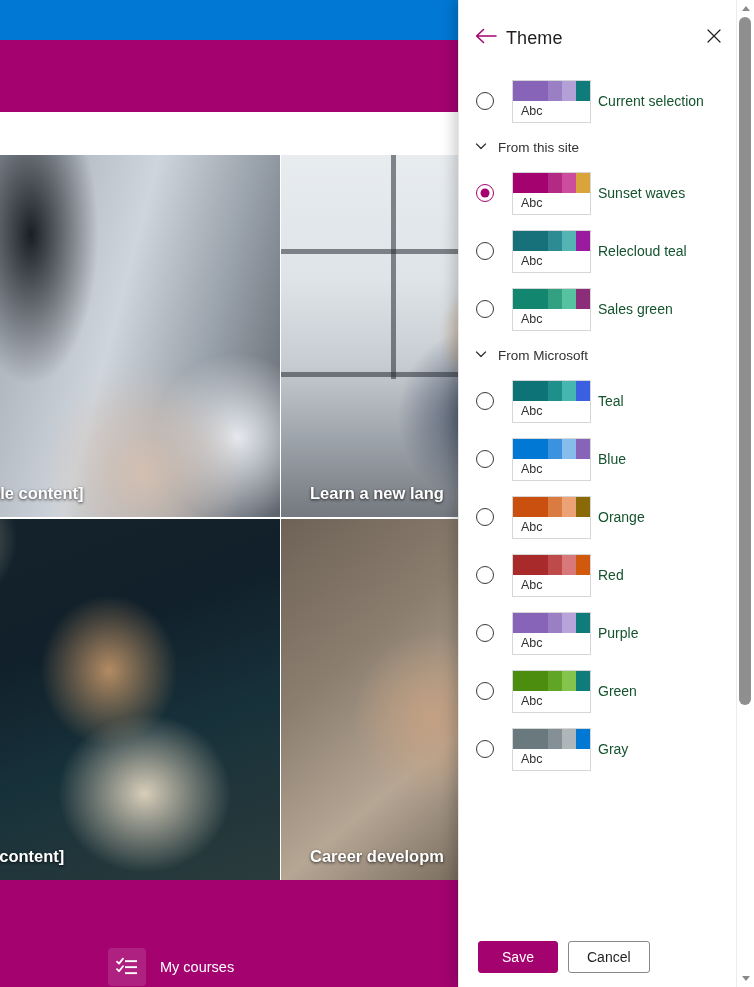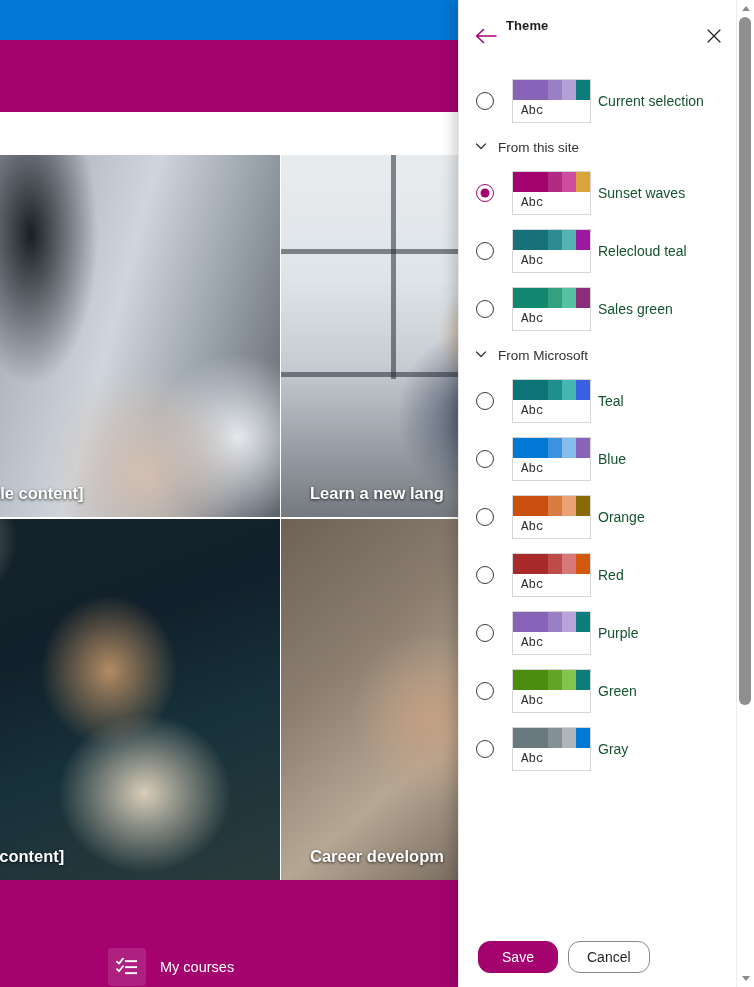--- a/index.html
+++ b/index.html
@@ -75,21 +75,21 @@
     background:#ffffff;box-sizing:border-box;
     box-shadow:-5px 0 12px rgba(0,0,0,.18);
     border-left:1px solid #e6e6e6;
   }
   .p-header{position:relative;height:72px;}
   .p-back{
     position:absolute;left:14px;top:24px;width:26px;height:24px;
     display:flex;align-items:center;justify-content:center;cursor:pointer;
   }
   .p-title{
-    position:absolute;left:47px;top:18px;font-size:13px;color:#201f1e;font-weight:700;
+    position:absolute;left:47px;top:28px;font-size:18px;color:#201f1e;font-weight:400;
     letter-spacing:.1px;
   }
   .p-close{
     position:absolute;right:28px;top:24px;width:24px;height:24px;
     display:flex;align-items:center;justify-content:center;cursor:pointer;
   }
 
   .p-scroll{
     position:absolute;left:0;top:72px;width:278px;height:855px;
     overflow:hidden;box-sizing:border-box;
@@ -119,30 +119,30 @@
     border:1px solid #d6d6d6;box-sizing:border-box;background:#fff;
   }
   .swatch .bars{display:flex;height:20px;}
   .swatch .bars i{display:block;height:100%;}
   .swatch .bars i:nth-child(1){flex:0 0 46%;}
   .swatch .bars i:nth-child(2){flex:0 0 18%;}
   .swatch .bars i:nth-child(3){flex:0 0 18%;}
   .swatch .bars i:nth-child(4){flex:0 0 18%;}
   .swatch .abc{
     height:21px;line-height:21px;padding-left:8px;font-size:12.5px;color:#323130;
-    font-family:Liberation Mono, monospace;
+    font-family:Liberation Sans, sans-serif;
   }
   .opt .oname{margin-left:7px;font-size:14px;color:#14532d;white-space:nowrap;}
 
   .p-actions{
     position:absolute;left:0;bottom:14px;width:278px;
     padding-left:19px;box-sizing:border-box;display:flex;gap:10px;
   }
   .btn{
-    height:32px;min-width:80px;padding:0 18px;border-radius:12px;font-size:14px;
+    height:32px;min-width:80px;padding:0 18px;border-radius:3px;font-size:14px;
     display:flex;align-items:center;justify-content:center;cursor:pointer;
     box-sizing:border-box;
   }
   .btn-primary{background:#a4036f;color:#ffffff;border:1px solid #a4036f;}
   .btn-default{background:#ffffff;color:#201f1e;border:1px solid #8a8886;}
 
   
   .sbar{
     position:absolute;right:0;top:0;width:17px;height:987px;background:#ffffff;
     border-left:1px solid #ececec;

